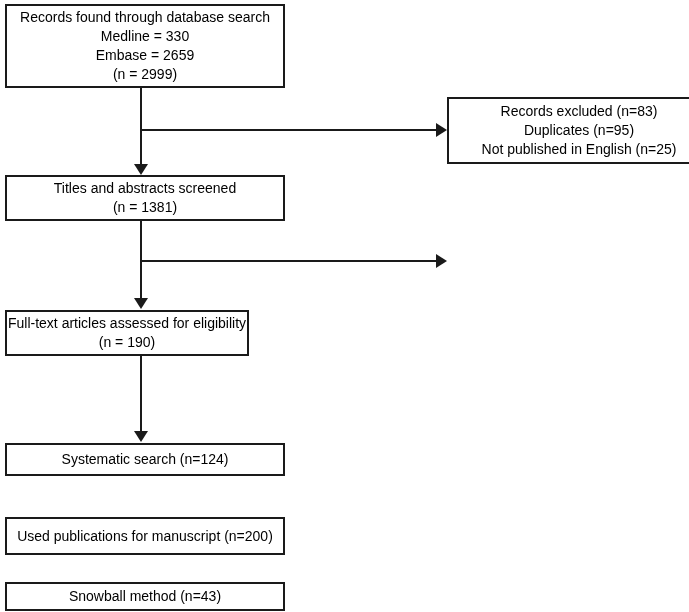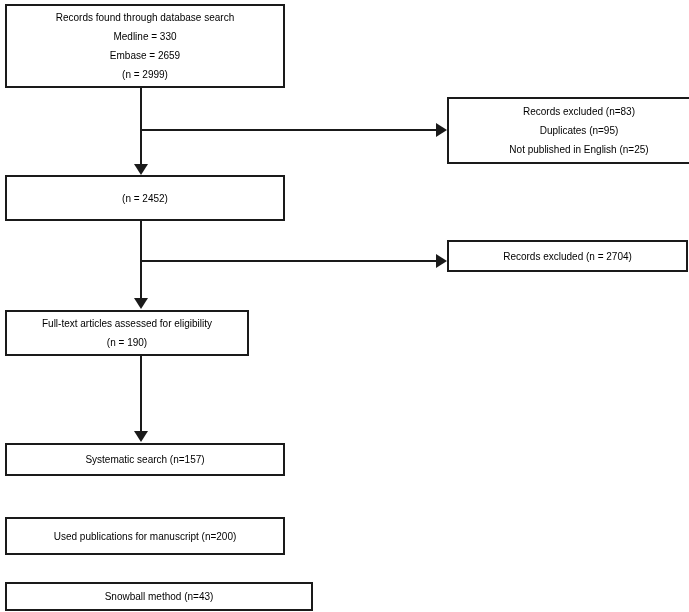--- a/index.html
+++ b/index.html
@@ -19,32 +19,32 @@
   .box {
     position: absolute;
     box-sizing: border-box;
     background: #ffffff;
     border: 2px solid #1a1a1a;
     display: flex;
     flex-direction: column;
     justify-content: center;
     align-items: center;
     text-align: left;
-    font-size: 10px;
+    font-size: 14px;
     line-height: 19px;
   }
   .box .bline { white-space: nowrap; }
 
   
   #box-records-found      { left: 5px;   top: 4px;   width: 280px; height: 84px; }
   #box-titles-screened    { left: 5px;   top: 175px; width: 280px; height: 46px; }
   #box-fulltext           { left: 5px;   top: 310px; width: 244px; height: 46px; }
   #box-systematic-search  { left: 5px;   top: 443px; width: 280px; height: 33px; }
   #box-used-publications  { left: 5px;   top: 517px; width: 280px; height: 38px; }
-  #box-snowball           { left: 5px;   top: 582px; width: 308px; height: 29px; }
+  #box-snowball           { left: 5px;   top: 582px; width: 280px; height: 29px; }
 
   
   #box-records-excluded-1 { left: 447px; top: 97px;  width: 264px; height: 67px; }
   #box-records-excluded-2 { left: 447px; top: 240px; width: 241px; height: 32px; }
 
   
   .vline {
     position: absolute;
     width: 2px;
     background: #1a1a1a;
@@ -97,34 +97,32 @@
     <div class="bline">(n = 2999)</div>
   </div>
 
   <div class="box" id="box-records-excluded-1">
     <div class="bline">Records excluded (n=83)</div>
     <div class="bline">Duplicates (n=95)</div>
     <div class="bline">Not published in English (n=25)</div>
   </div>
 
   <div class="box" id="box-titles-screened">
-    <div class="bline">(n = 2452)</div>
+    <div class="bline">Titles and abstracts screened</div>
+    <div class="bline">(n = 1381)</div>
   </div>
 
-  <div class="box" id="box-records-excluded-2">
-    <div class="bline">Records excluded (n = 2704)</div>
-  </div>
 
   <div class="box" id="box-fulltext">
     <div class="bline">Full-text articles assessed for eligibility</div>
     <div class="bline">(n = 190)</div>
   </div>
 
   <div class="box" id="box-systematic-search">
-    <div class="bline">Systematic search (n=157)</div>
+    <div class="bline">Systematic search (n=124)</div>
   </div>
 
   <div class="box" id="box-used-publications">
     <div class="bline">Used publications for manuscript (n=200)</div>
   </div>
 
   <div class="box" id="box-snowball">
     <div class="bline">Snowball method (n=43)</div>
   </div>
 

